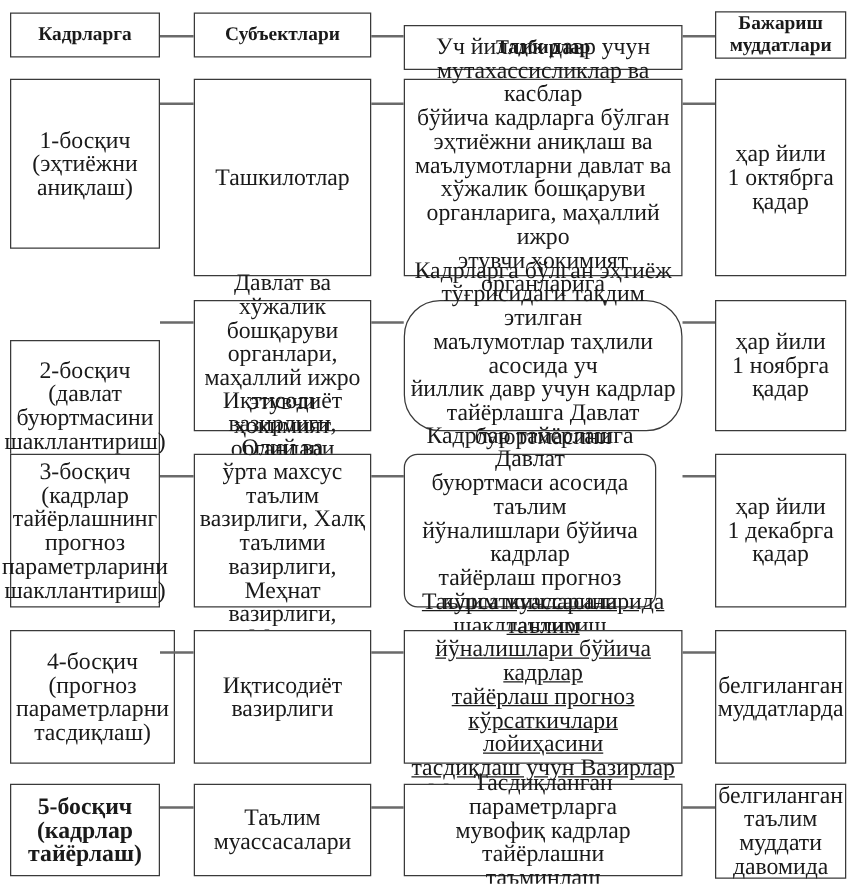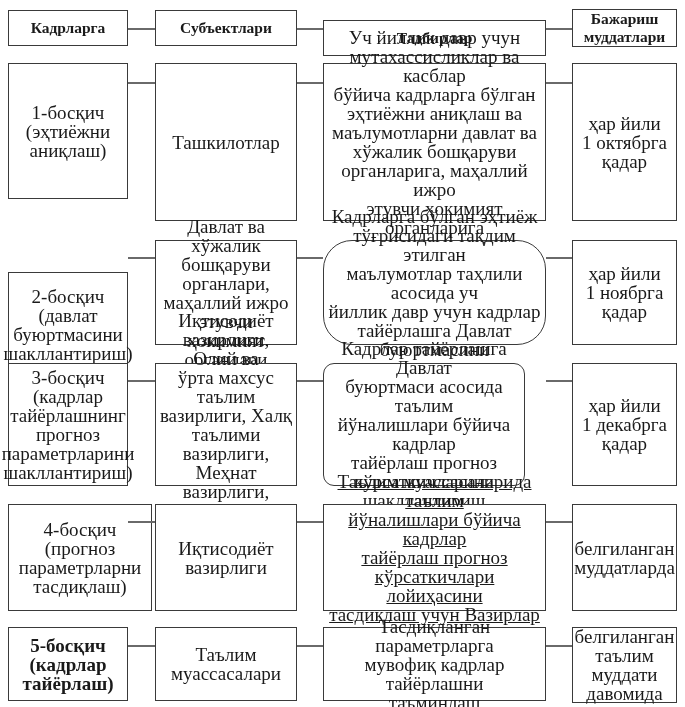--- a/index.html
+++ b/index.html
@@ -117,21 +117,21 @@
 тайёрлаш прогноз
 кўрсаткичларини шакллантириш</span>
   </div>
 <div class="conn" style="left:546px;top:380px;width:26px;"></div>
 <div class="box" style="left:572px;top:363px;width:105px;height:123px;">
     <span>ҳар йили
 1 декабрга
 қадар</span>
   </div>
 
-<div class="box" style="left:8px;top:504px;width:144px;height:107px;">
+<div class="box" style="left:8px;top:504px;width:132px;height:107px;">
     <span>4-босқич
 (прогноз
 параметрларни
 тасдиқлаш)</span>
   </div>
 <div class="conn" style="left:128px;top:521px;width:27px;"></div>
 <div class="box" style="left:155px;top:504px;width:142px;height:107px;">
     <span>Иқтисодиёт
 вазирлиги</span>
   </div>

